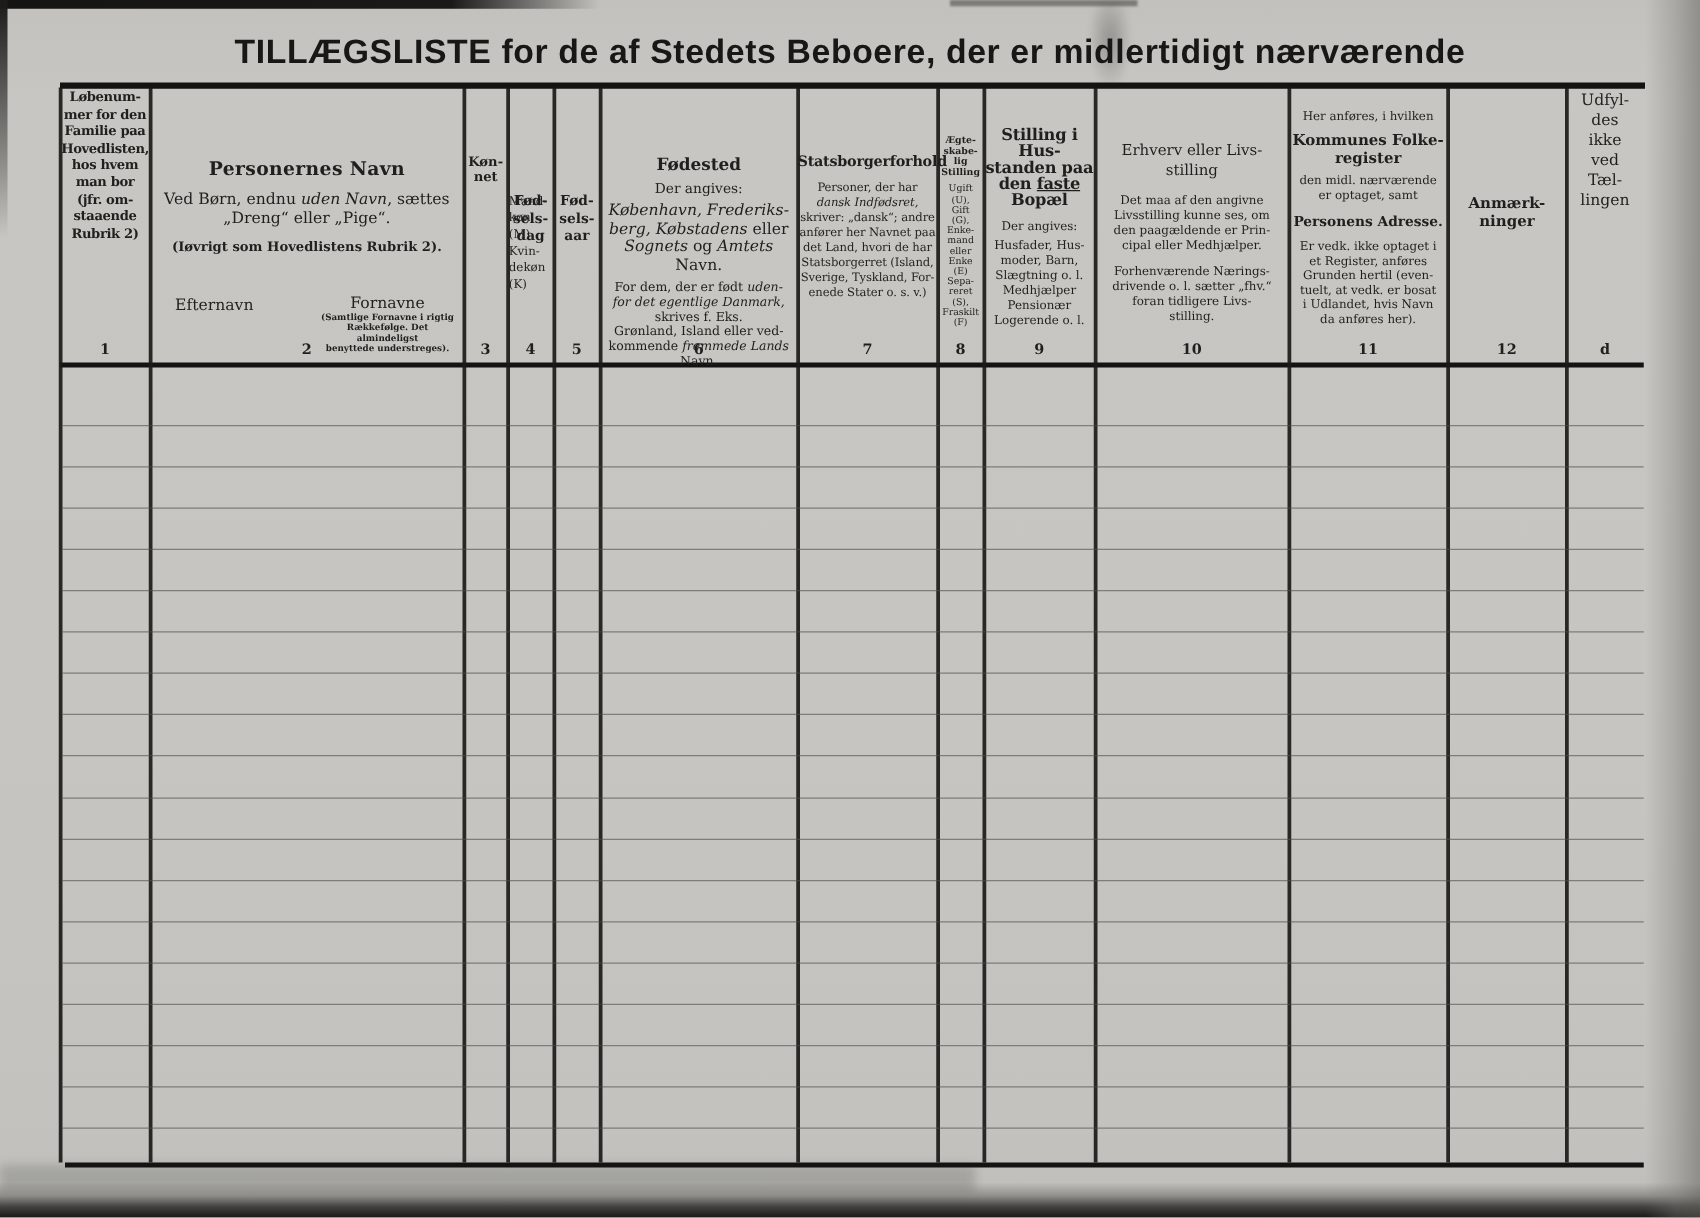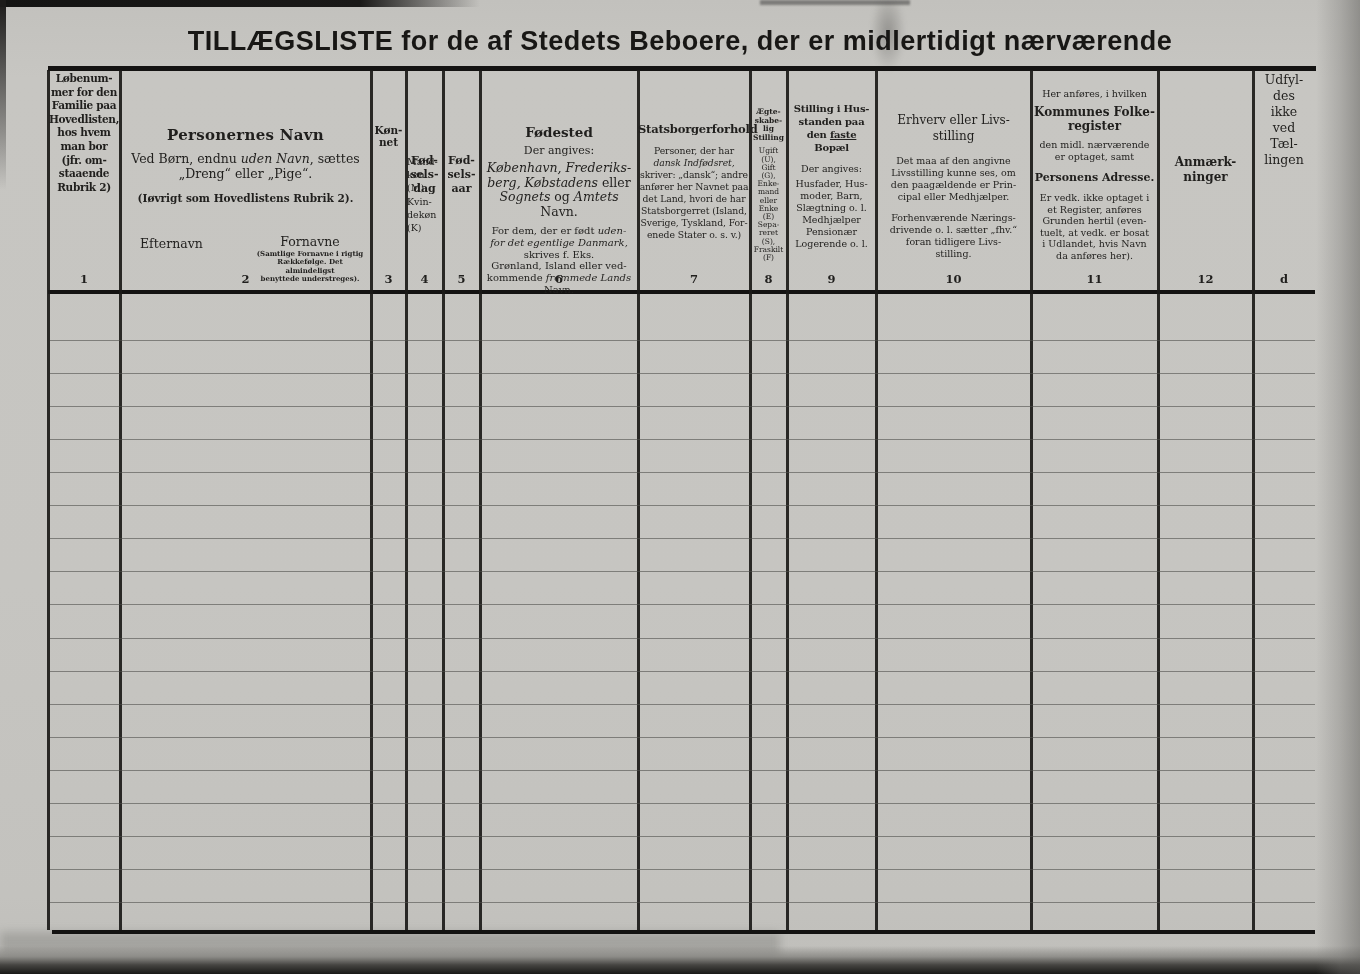--- a/index.html
+++ b/index.html
@@ -47,21 +47,21 @@
   .c3-text{font-size:9.5px;line-height:13.2px;margin-top:7px;margin-left:36px;}
   .c45-title{font-weight:bold;font-size:11px;line-height:14px;}
   .c6-title{font-weight:bold;font-size:13.5px;}
   .c6-lead{font-size:11px;margin-top:4px;}
   .c6-p1{font-size:12.5px;line-height:14.5px;margin-top:4px;}
   .c6-p2{font-size:10px;line-height:11.8px;margin-top:6px;}
   .c7-title{font-weight:bold;font-size:11.5px;letter-spacing:-0.2px;}
   .c7-p{font-size:9.3px;line-height:12px;margin-top:9px;letter-spacing:-0.1px;}
   .c8-title{font-weight:bold;font-size:7.5px;line-height:8.6px;}
   .c8-text{font-size:7.5px;line-height:8.2px;margin-top:5px;}
-  .c9-title{font-weight:bold;font-size:10px;line-height:13px;letter-spacing:-0.2px;}
+  .c9-title{font-weight:bold;font-size:13px;line-height:13px;letter-spacing:-0.2px;}
   .c9-lead{font-size:9.5px;margin-top:9px;}
   .c9-text{font-size:9.5px;line-height:12px;margin-top:4px;}
   .c10-title{font-weight:normal;font-size:12px;line-height:16px;}
   .c10-p1{font-size:9.5px;line-height:12px;margin-top:11px;}
   .c10-p2{font-size:9.5px;line-height:12px;margin-top:9px;}
   .c11-lead{font-size:9.5px;}
   .c11-title1{font-weight:bold;font-size:12px;line-height:14px;margin-top:6px;}
   .c11-mid{font-size:9.5px;line-height:12px;margin-top:6px;}
   .c11-title2{font-weight:bold;font-size:11px;margin-top:8px;}
   .c11-note{font-size:9.5px;line-height:11.6px;margin-top:8px;}

